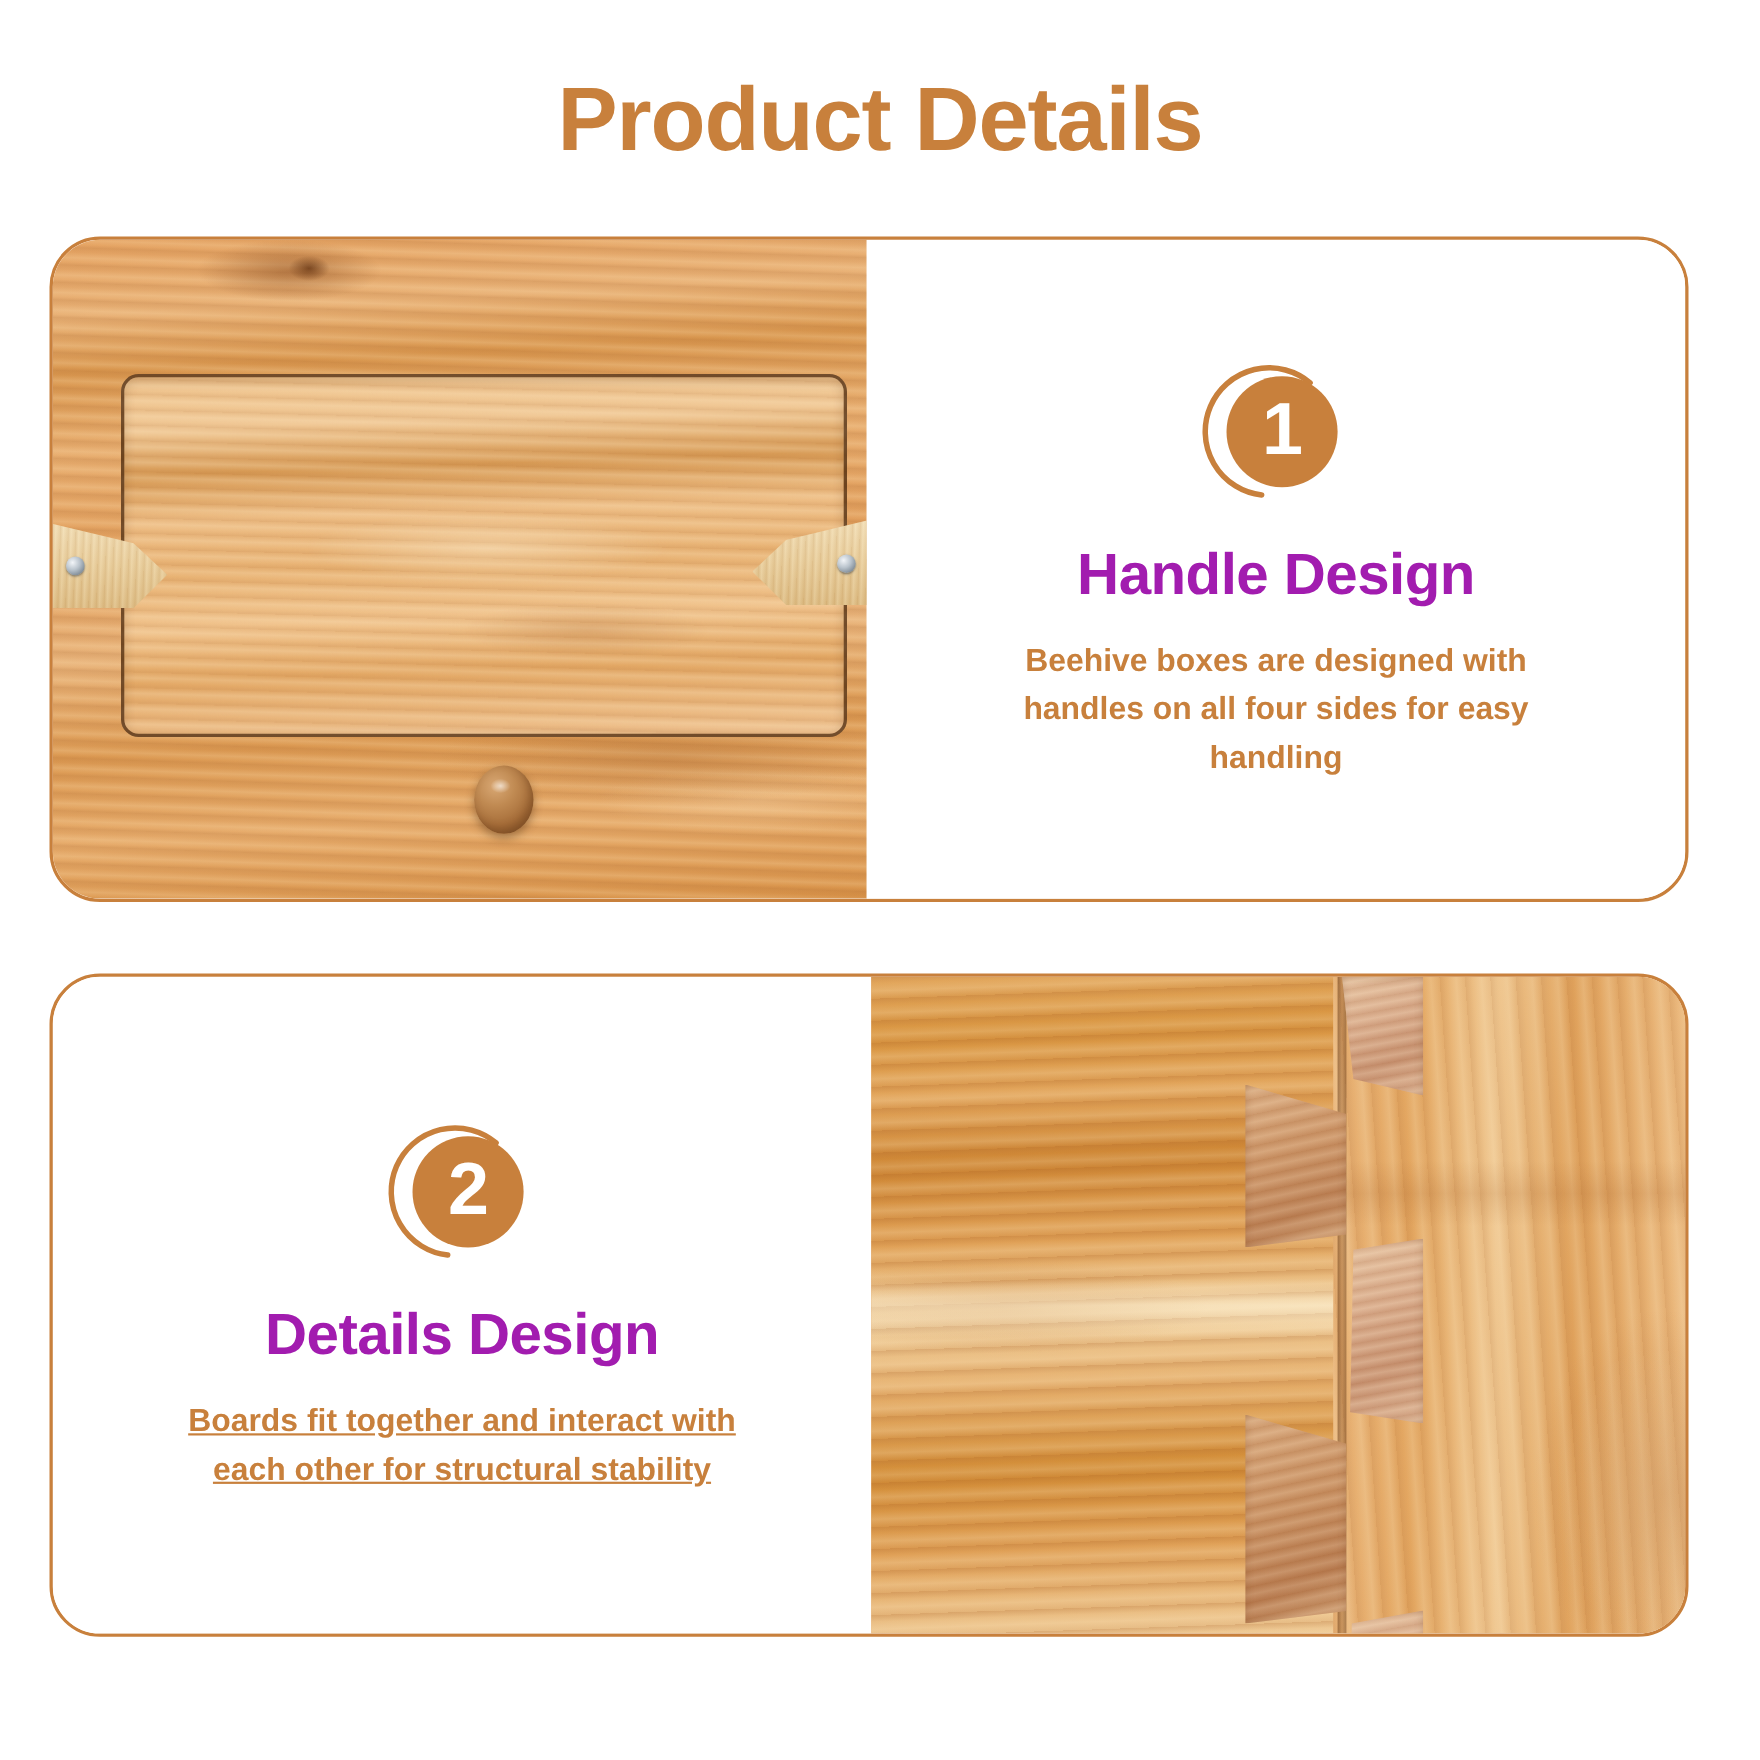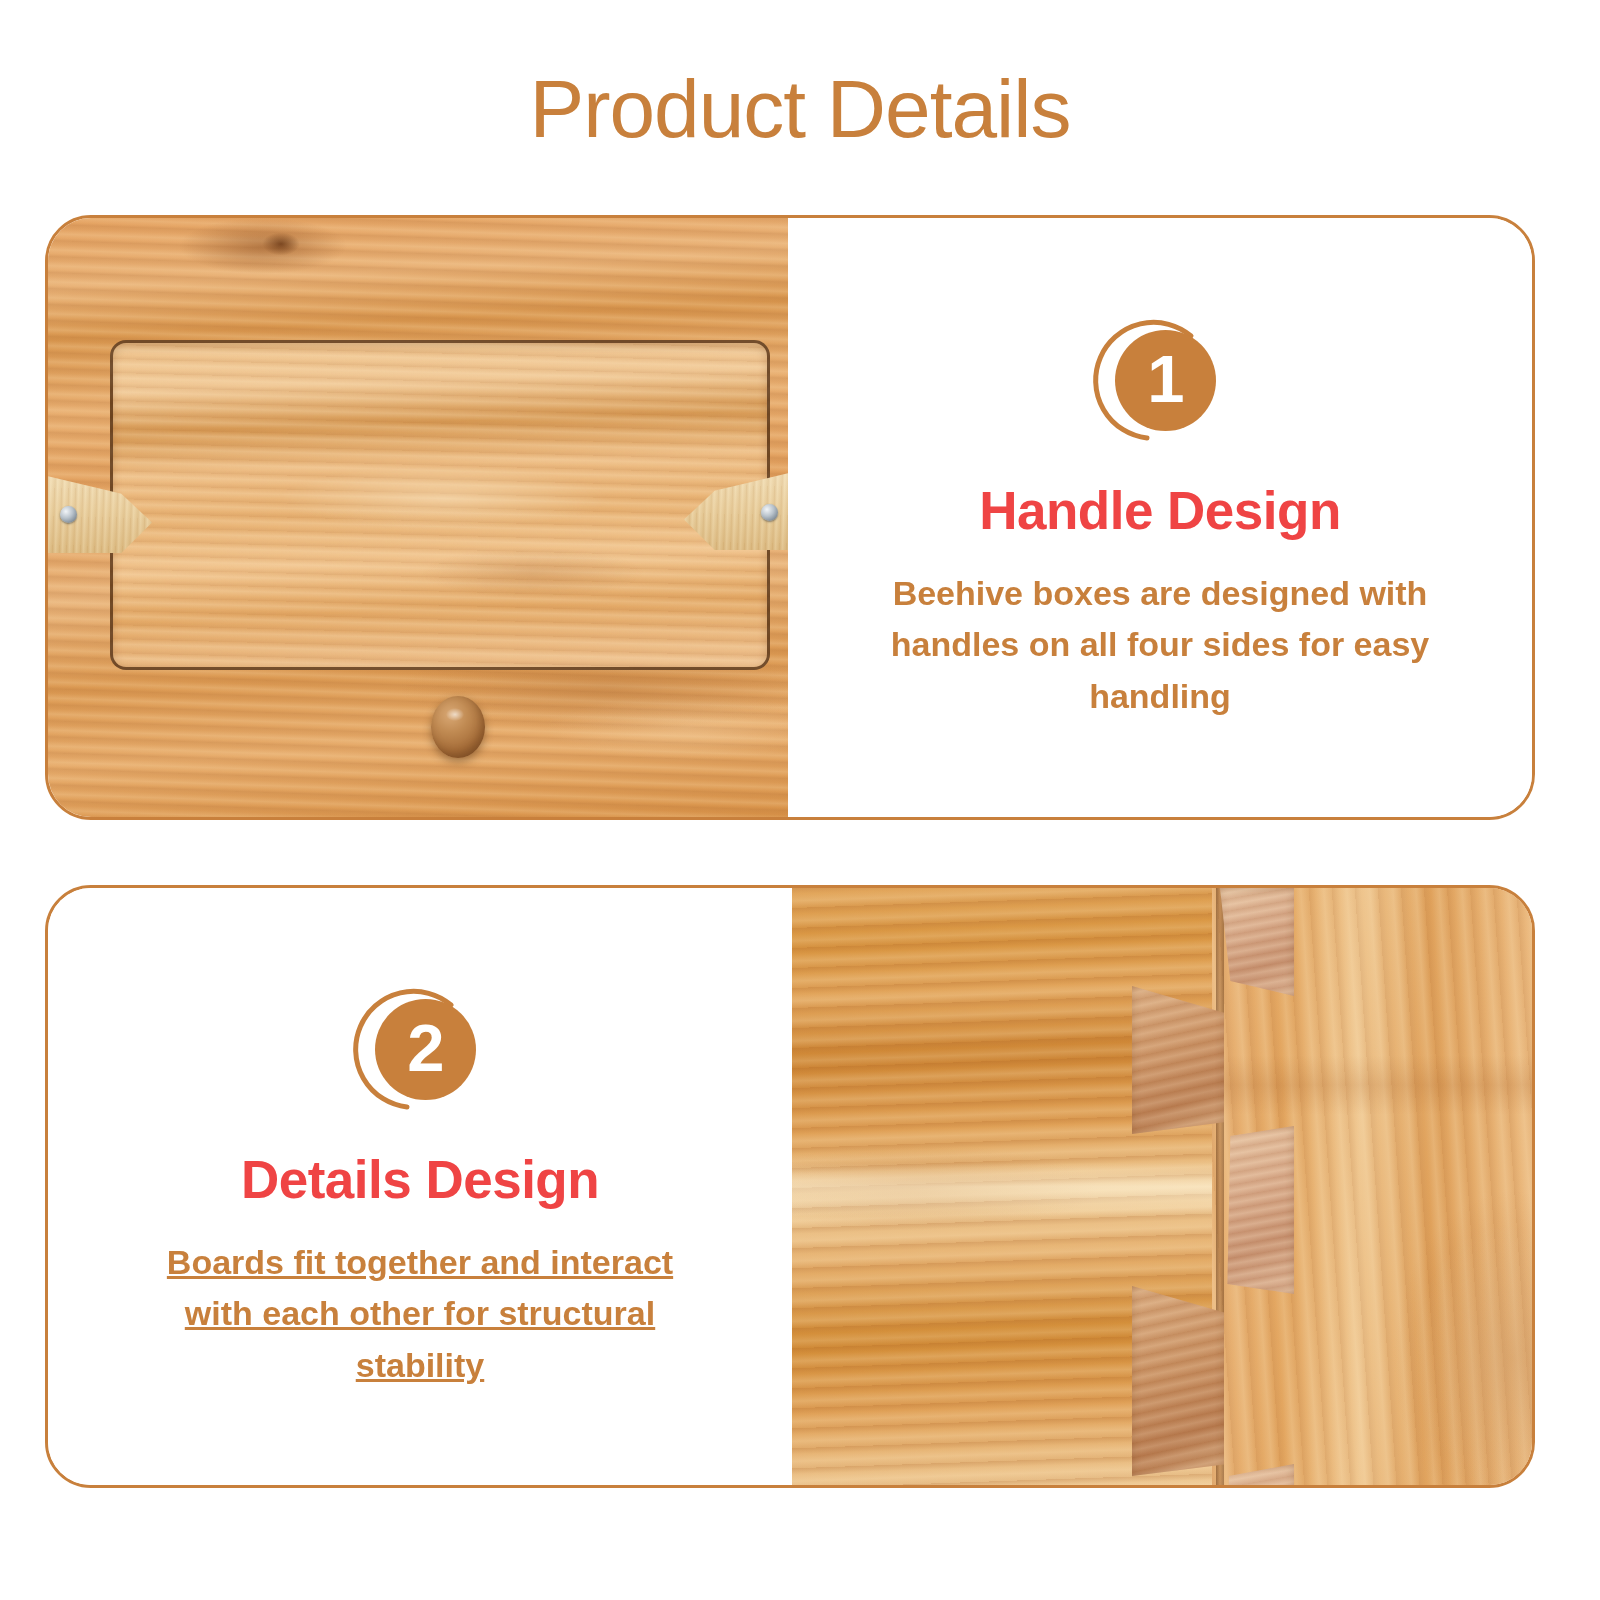--- a/index.html
+++ b/index.html
@@ -20,21 +20,21 @@
   }
 
   
   .page-title {
     position: absolute;
     left: 0;
     top: 68px;
     width: 1600px;
     text-align: center;
     font-size: 82px;
-    font-weight: normal;
+    font-weight: bold;
     letter-spacing: -1px;
     color: #C8803C;
     line-height: 1;
   }
 
   
   .card {
     position: absolute;
     left: 45px;
     width: 1490px;
@@ -96,28 +96,28 @@
     font-size: 67px;
     font-weight: bold;
     line-height: 1;
     letter-spacing: -1px;
     padding-bottom: 4px;
   }
 
   .feature-title {
     font-size: 53px;
     font-weight: bold;
-    color: #ef4444;
+    color: #a21caf;
     line-height: 1.08;
     text-align: center;
     letter-spacing: -0.5px;
     margin-bottom: 28px;
   }
   .feature-desc {
-    font-size: 34px;
+    font-size: 29px;
     font-weight: bold;
     color: #C8803C;
     line-height: 1.52;
     text-align: center;
     max-width: 540px;
   }
   .card-2 .feature-desc { max-width: 510px; text-decoration: underline; }
 
   
   .wood-base {

